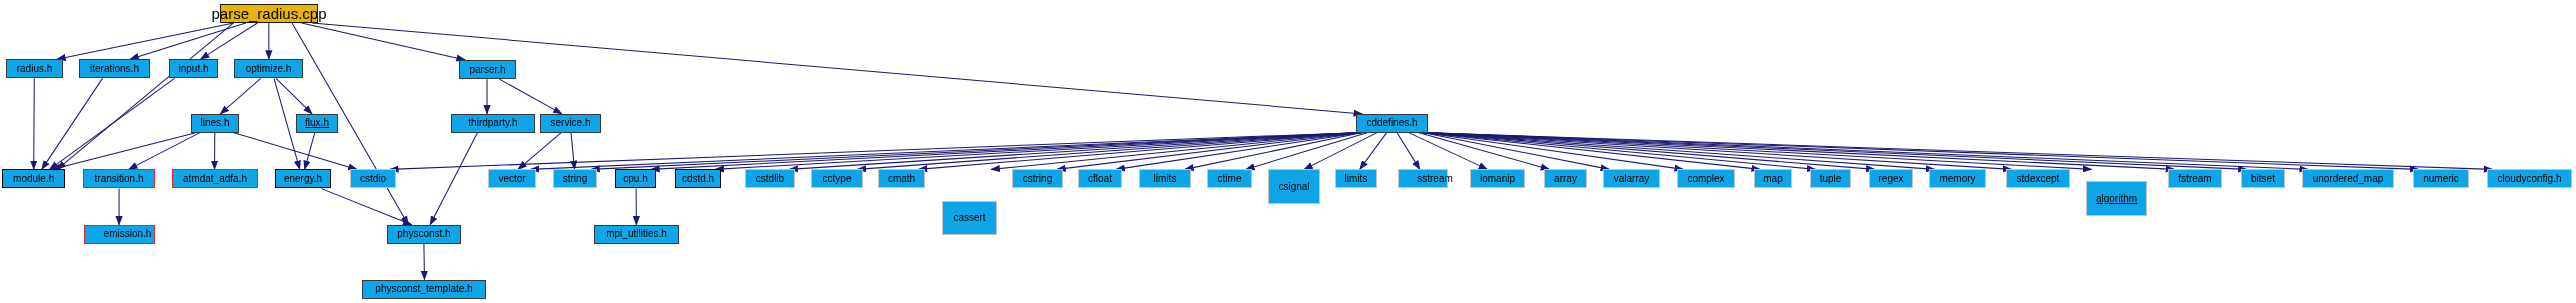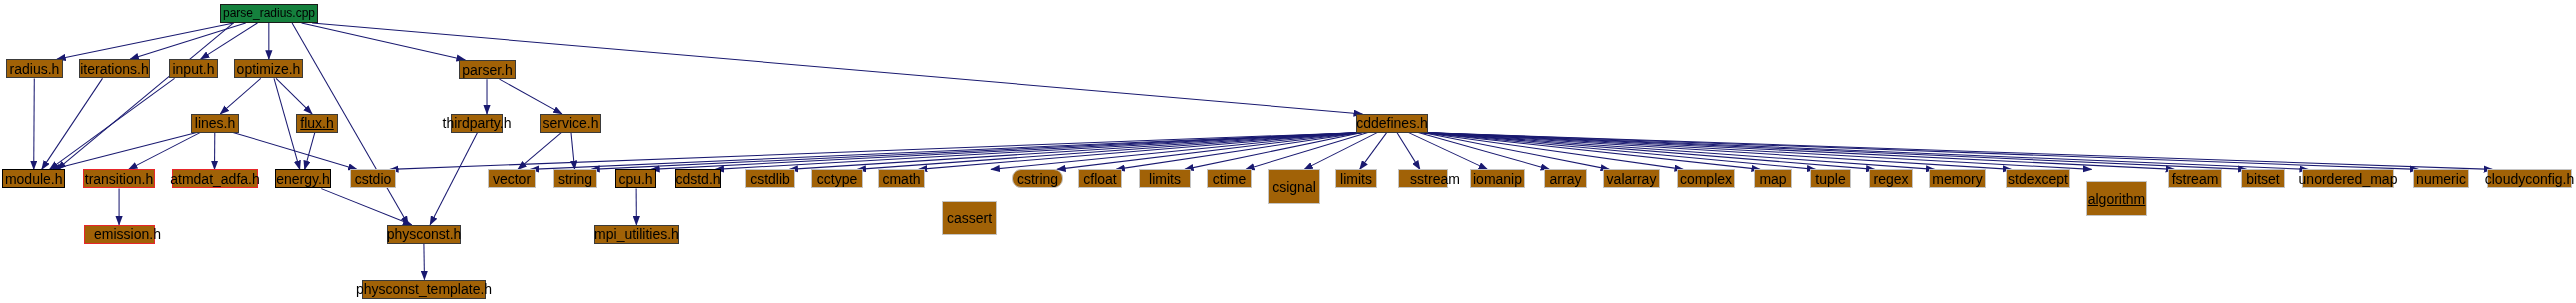--- a/index.html
+++ b/index.html
@@ -1,22 +1,22 @@
 <!DOCTYPE html>
 <html style="font-size:12px"><head>
 <meta charset="utf-8">
 <style>
   html,body{margin:0;padding:0;background:#ffffff;}
   #canvas{position:relative;width:2576px;height:304px;background:#ffffff;overflow:hidden;
           font-family:"Liberation Sans",sans-serif;}
   #edges{position:absolute;left:0;top:0;z-index:1;}
   .node{position:absolute;z-index:2;display:flex;align-items:center;justify-content:center;
-        box-sizing:border-box;background:#a16207;color:#000000;font-size:14px;
+        box-sizing:border-box;background:#0ea5e9;color:#000000;font-size:10px;
         white-space:nowrap;line-height:1;}
-  .node.main{background:#15803d;border:1.5px solid #1a1a1a;font-size:12px;}
+  .node.main{background:#eab308;border:1.5px solid #1a1a1a;font-size:15px;}
   .node.project{border:0.7px solid #3a3a3a;}
   .node.heavy{border:1.5px solid #000000;}
   .node.red{border:1.1px solid #e8262a;}
   .node.std{border:0.7px solid #c4c4c4;}
 </style>
 </head>
 <body>
 
 <div id="canvas">
   <svg id="edges" width="2576" height="304" viewBox="0 0 3483 411" xmlns="http://www.w3.org/2000/svg">
@@ -86,37 +86,37 @@
       <line x1="1923" y1="179" x2="3370" y2="229" stroke="#191970" stroke-width="1.4" marker-end="url(#arrow)"></line>
     </svg>
 <div class="node main" style="left: 220px; top: 3.7px; width: 98px; height: 19px;">parse_radius.cpp</div>
     <div class="node project" style="left: 6px; top: 59px; width: 57px; height: 19px;">radius.h</div>
     <div class="node project" style="left: 79px; top: 59px; width: 71px; height: 19px;">iterations.h</div>
     <div class="node project" style="left: 169px; top: 59px; width: 49px; height: 19px;">input.h</div>
     <div class="node project" style="left: 234px; top: 59px; width: 69px; height: 19px;">optimize.h</div>
     <div class="node project" style="left: 459px; top: 60px; width: 57px; height: 19px;">parser.h</div>
     <div class="node project" style="left: 191px; top: 114px; width: 48px; height: 18.5px;">lines.h</div>
     <div class="node project" style="left: 296px; top: 114px; width: 42px; height: 18.5px; text-decoration: underline;">flux.h</div>
-    <div class="node project" style="left: 451px; top: 114px; width: 52px; height: 18.5px;">thirdparty.h</div>
+    <div class="node project" style="left: 451px; top: 114px; width: 84px; height: 18.5px;">thirdparty.h</div>
     <div class="node project" style="left: 540px; top: 114px; width: 61px; height: 18.5px;">service.h</div>
     <div class="node project" style="left: 1356px; top: 114px; width: 72px; height: 18.5px;">cddefines.h</div>
     <div class="node heavy" style="left: 2.2px; top: 169px; width: 63px; height: 19px;">module.h</div>
     <div class="node red" style="left: 83px; top: 169px; width: 72px; height: 19px;">transition.h</div>
     <div class="node red" style="left: 172px; top: 169px; width: 86px; height: 19px;">atmdat_adfa.h</div>
     <div class="node heavy" style="left: 275px; top: 169px; width: 56px; height: 19px;">energy.h</div>
     <div class="node std" style="left: 350px; top: 169px; width: 46px; height: 19px;">cstdio</div>
     <div class="node std" style="left: 488px; top: 169px; width: 48px; height: 19px;">vector</div>
     <div class="node std" style="left: 553px; top: 169px; width: 44px; height: 19px;">string</div>
     <div class="node heavy" style="left: 615px; top: 169px; width: 41px; height: 19px;">cpu.h</div>
     <div class="node heavy" style="left: 675px; top: 169px; width: 46px; height: 19px;">cdstd.h</div>
     <div class="node std" style="left: 745px; top: 169px; width: 50px; height: 19px;">cstdlib</div>
     <div class="node std" style="left: 811px; top: 169px; width: 52px; height: 19px;">cctype</div>
     <div class="node std" style="left: 878px; top: 169px; width: 47px; height: 19px;">cmath</div>
     <div class="node std" style="left: 942px; top: 169px; width: 55px; height: 34px; margin-top: 32px;">cassert</div>
-    <div class="node std" style="left: 1012px; top: 169px; width: 51px; height: 19px; border-radius: 9px;">cstring</div>
+    <div class="node std" style="left: 1012px; top: 169px; width: 51px; height: 19px;">cstring</div>
     <div class="node std" style="left: 1078px; top: 169px; width: 44px; height: 19px;">cfloat</div>
     <div class="node std" style="left: 1139px; top: 169px; width: 52px; height: 19px;">limits</div>
     <div class="node std" style="left: 1207px; top: 169px; width: 45px; height: 19px;">ctime</div>
     <div class="node std" style="left: 1268px; top: 169px; width: 52px; height: 35px;">csignal</div>
     <div class="node std" style="left: 1335px; top: 169px; width: 42px; height: 19px;">limits</div>
     <div class="node std" style="left: 1398px; top: 169px; width: 50px; height: 19px; padding-left: 24px;">sstream</div>
     <div class="node std" style="left: 1470px; top: 169px; width: 55px; height: 19px;">iomanip</div>
     <div class="node std" style="left: 1544px; top: 169px; width: 43px; height: 19px;">array</div>
     <div class="node std" style="left: 1603px; top: 169px; width: 57px; height: 19px;">valarray</div>
     <div class="node std" style="left: 1677px; top: 169px; width: 58px; height: 19px;">complex</div>

